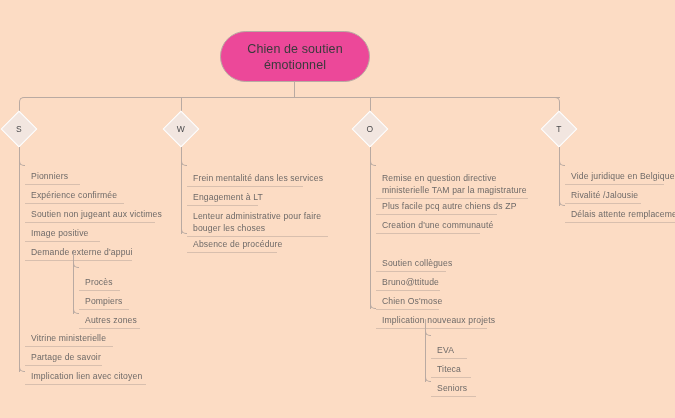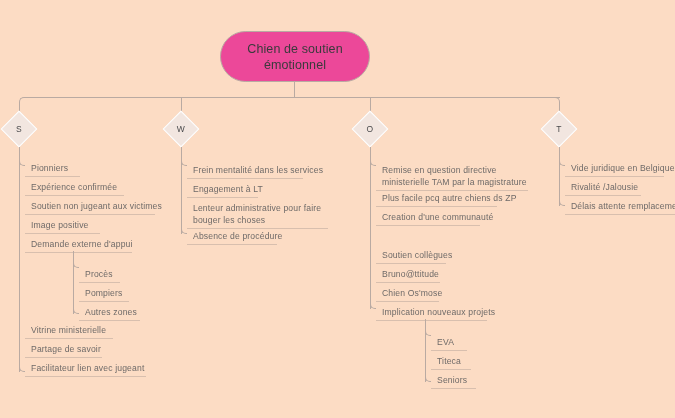--- a/index.html
+++ b/index.html
@@ -91,20 +91,21 @@
   
   .item {
     position: absolute;
     color: #6e6a68;
     font-size: 8.6px;
     line-height: 12px;
     letter-spacing: .15px;
     white-space: nowrap;
     padding: 0 0 2px 6px;
     border-bottom: 1px solid #d8bfae;
+    margin-top: 8px;
   }
   .item.wrap {
     white-space: normal;
   }
 </style>
 </head>
 <body>
 
 <div id="canvas">
 
@@ -147,21 +148,21 @@
   <div class="elbow" style="left:73px; top:262px; width:6px; height:6px; border-width:0 0 1px 1px; border-bottom-left-radius:5px;"></div>
   <div class="ln ln-v" style="left:73px; top:266px; height:48px;"></div>
   <div class="elbow" style="left:73px; top:308px; width:6px; height:6px; border-width:0 0 1px 1px; border-bottom-left-radius:5px;"></div>
 
   <div class="item" style="left:79px; top:268px; width:35px;">Procès</div>
   <div class="item" style="left:79px; top:287px; width:44px;">Pompiers</div>
   <div class="item" style="left:79px; top:306px; width:55px;">Autres zones</div>
 
   <div class="item" style="left:25px; top:324px; width:82px;">Vitrine ministerielle</div>
   <div class="item" style="left:25px; top:343px; width:71px;">Partage de savoir</div>
-  <div class="item" style="left:25px; top:362px; width:115px;">Facilitateur lien avec jugeant</div>
+  <div class="item" style="left:25px; top:362px; width:115px;">Implication lien avec citoyen</div>
 
   <div class="diamond-wrap" style="left:162px; top:110px;">
     <div class="diamond"></div>
     <div class="diamond-letter">W</div>
   </div>
   <div class="ln ln-v" style="left:181px; top:147px; height:17px;"></div>
   <div class="elbow" style="left:181px; top:160px; width:6px; height:6px; border-width:0 0 1px 1px; border-bottom-left-radius:5px;"></div>
   <div class="ln ln-v" style="left:181px; top:164px; height:70px;"></div>
   <div class="elbow" style="left:181px; top:228px; width:6px; height:6px; border-width:0 0 1px 1px; border-bottom-left-radius:5px;"></div>
 

